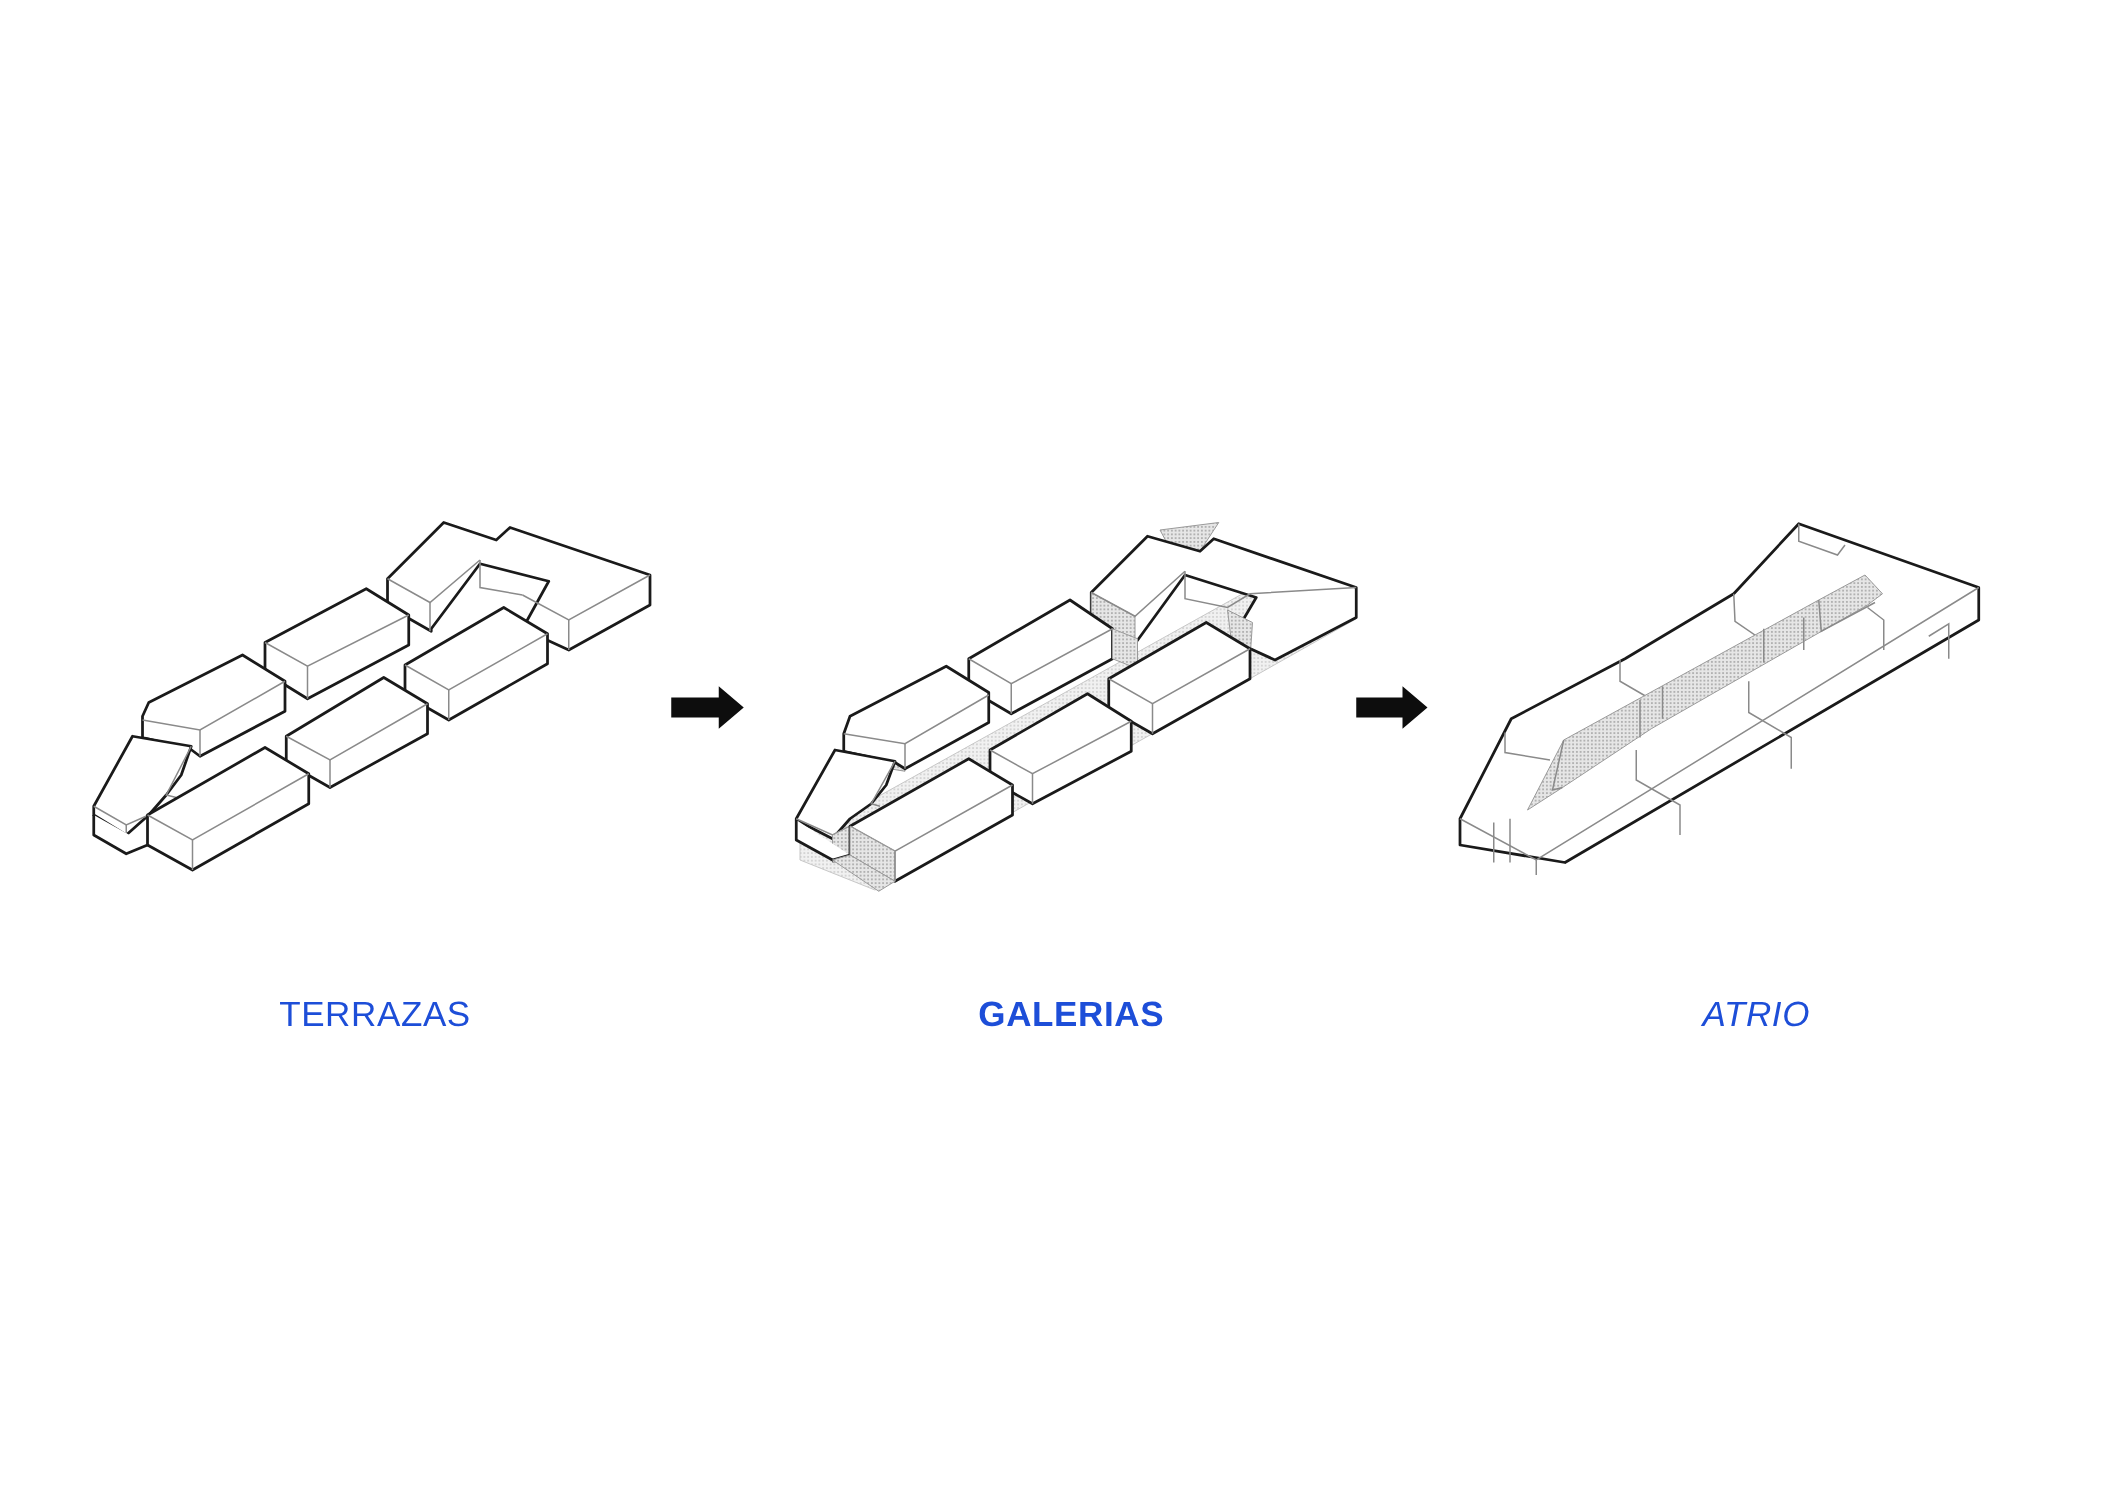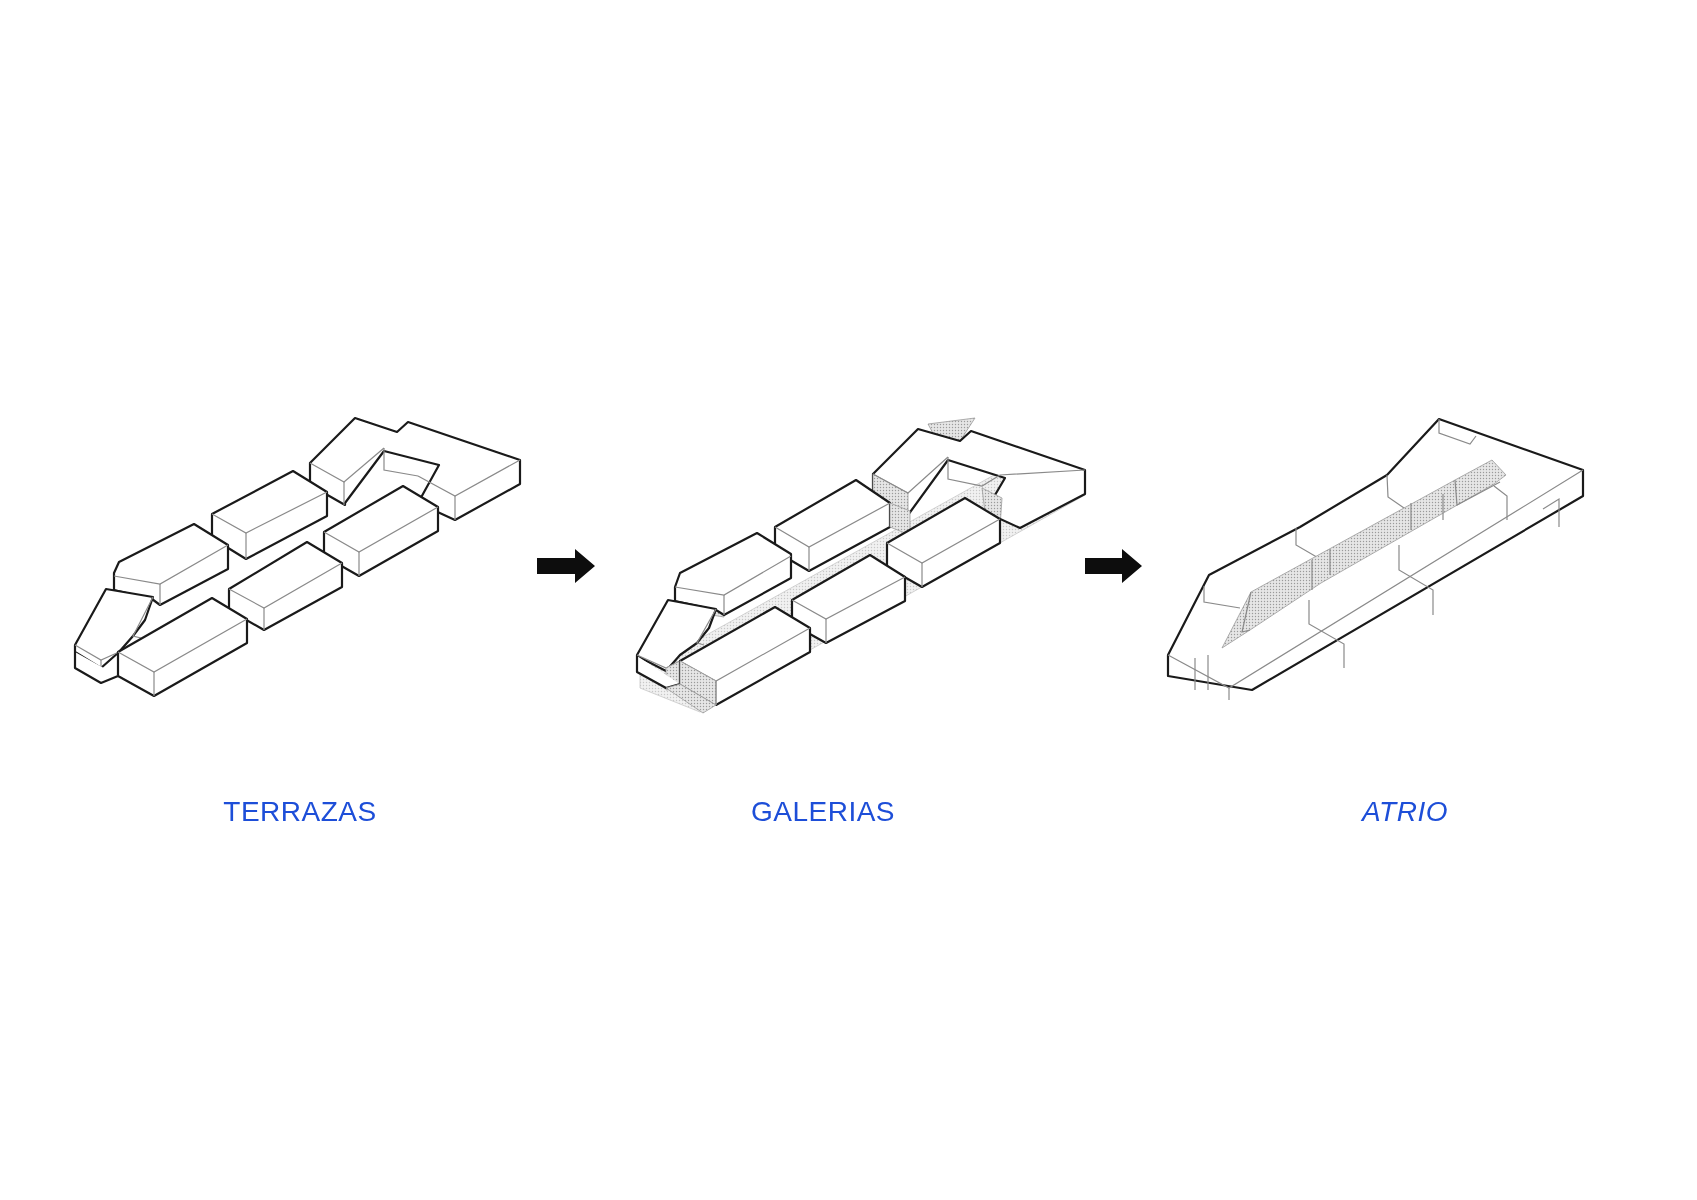--- a/index.html
+++ b/index.html
@@ -154,14 +154,14 @@
     <polyline class="thin" points="1251,592 1242,632 1250,630"></polyline>
     <polyline class="thin" points="1455,480 1457,505 1500,482"></polyline>
     <line class="thin" x1="1312" y1="560" x2="1312" y2="590"></line>
     <line class="thin" x1="1411" y1="503" x2="1411" y2="530"></line>
     <line class="thin" x1="1443" y1="494" x2="1443" y2="520"></line>
     <line class="thin" x1="1330" y1="549" x2="1330" y2="575"></line>
   </g>
 </svg>
 
 <div class="label" style="left:300px;">TERRAZAS</div>
-<div class="label" style="left:823px;">GALERIAS</div>
+<div class="label" style="left:857px;font-weight:bold;">GALERIAS</div>
 <div class="label" style="left:1405px;font-style:italic;">ATRIO</div>
 
 </body></html>

